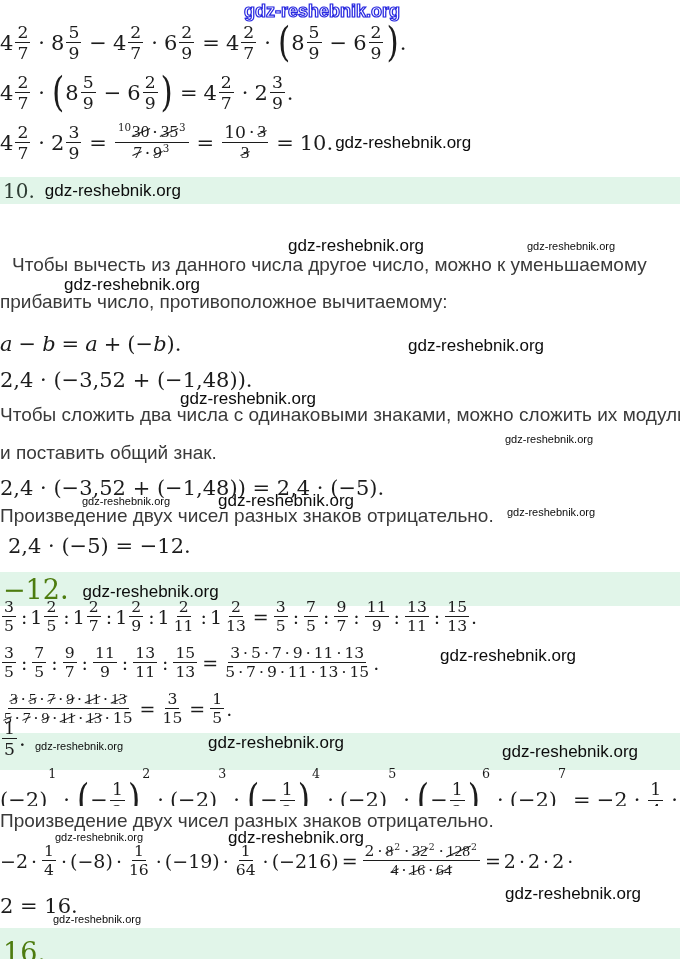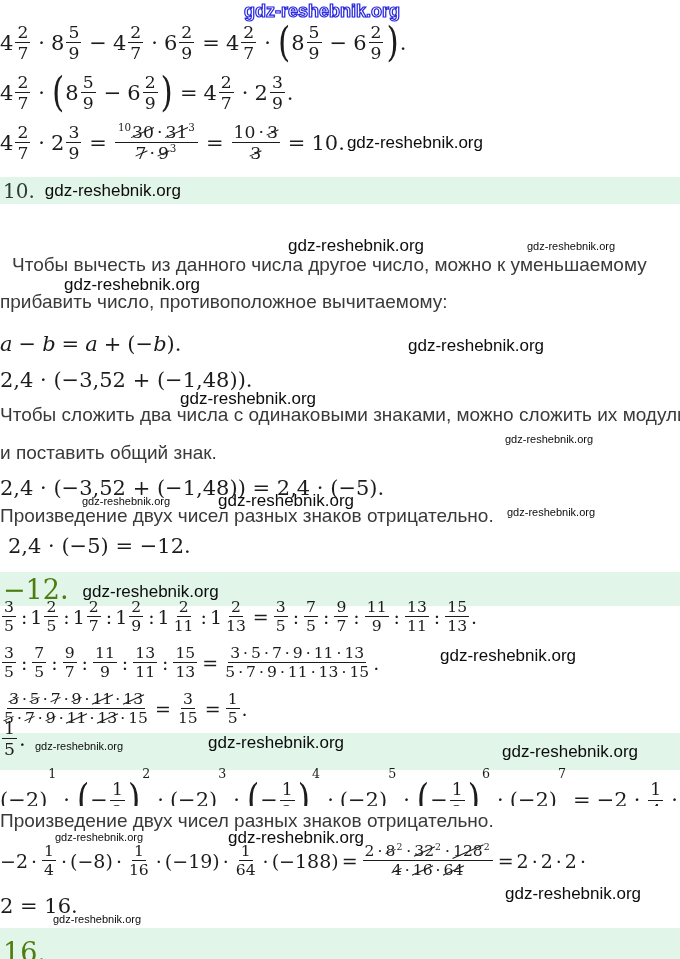--- a/index.html
+++ b/index.html
@@ -18,21 +18,21 @@
   .math.clip{height:64px;clip-path:inset(0 0 26px 0);}
   .at{display:inline-block;}
   .it{display:inline-block;font-style:italic;}
   .op{margin:0 6px;display:inline-block;}
   .sp{font-size:60%;line-height:1;align-self:flex-start;margin:0 1px;display:inline-block;}
   .bp{font-size:150%;line-height:0.8;display:inline-block;transform:scaleY(1.32);margin:0 1px;font-weight:400;}
   .fr{display:inline-flex;flex-direction:column;align-items:center;margin:0 2px;font-size:0.82em;line-height:1.18;}
   .fr .nu,.fr .de{display:inline-flex;align-items:center;padding:0 2px;justify-content:center;}
   .fr .nu{border-bottom:1.4px solid #1c1c1c;}
   .fr .nu .op,.fr .de .op{margin:0 3px;}
-  .cx{position:relative;display:inline-block;}
+  .cx{position:relative;display:inline-block;font-family:Liberation Serif, serif;}
   .cx::after{content:"";position:absolute;left:-8%;right:-8%;top:47%;border-top:1.5px solid #1c1c1c;transform:rotate(-24deg);}
   .wmtok{font-family:"Liberation Sans",sans-serif;font-size:17px;color:#0c0c0c;margin-left:2px;}
 
   
   .para{position:absolute;font-family:"Liberation Sans",sans-serif;font-size:19px;color:#3a3a3a;
         white-space:nowrap;z-index:1;}
 
   
   .wm{position:absolute;font-family:"Liberation Sans",sans-serif;font-size:17px;color:#0c0c0c;
       white-space:nowrap;z-index:2;}
@@ -151,21 +151,21 @@
       <span class="fr">
         <span class="nu">3</span>
         <span class="de">9</span>
       </span>
       <span class="op">=</span>
       <span class="fr">
         <span class="nu">
           <span class="sp">10</span>
           <span class="at cx">30</span>
           <span class="op">·</span>
-          <span class="at cx">31</span>
+          <span class="at cx">35</span>
           <span class="sp">3</span>
         </span>
         <span class="de">
           <span class="at cx">7</span>
           <span class="op">·</span>
           <span class="at cx">9</span>
           <span class="sp">3</span>
         </span>
       </span>
       <span class="op">=</span>
@@ -466,21 +466,21 @@
         <span class="de">16</span>
       </span>
       <span class="op">·</span>
       <span class="at">(−19)</span>
       <span class="op">·</span>
       <span class="fr">
         <span class="nu">1</span>
         <span class="de">64</span>
       </span>
       <span class="op">·</span>
-      <span class="at">(−188)</span>
+      <span class="at">(−216)</span>
       <span class="op">=</span>
       <span class="fr">
         <span class="nu">
           <span class="at">2</span>
           <span class="op">·</span>
           <span class="at cx">8</span>
           <span class="sp">2</span>
           <span class="op">·</span>
           <span class="at cx">32</span>
           <span class="sp">2</span>

